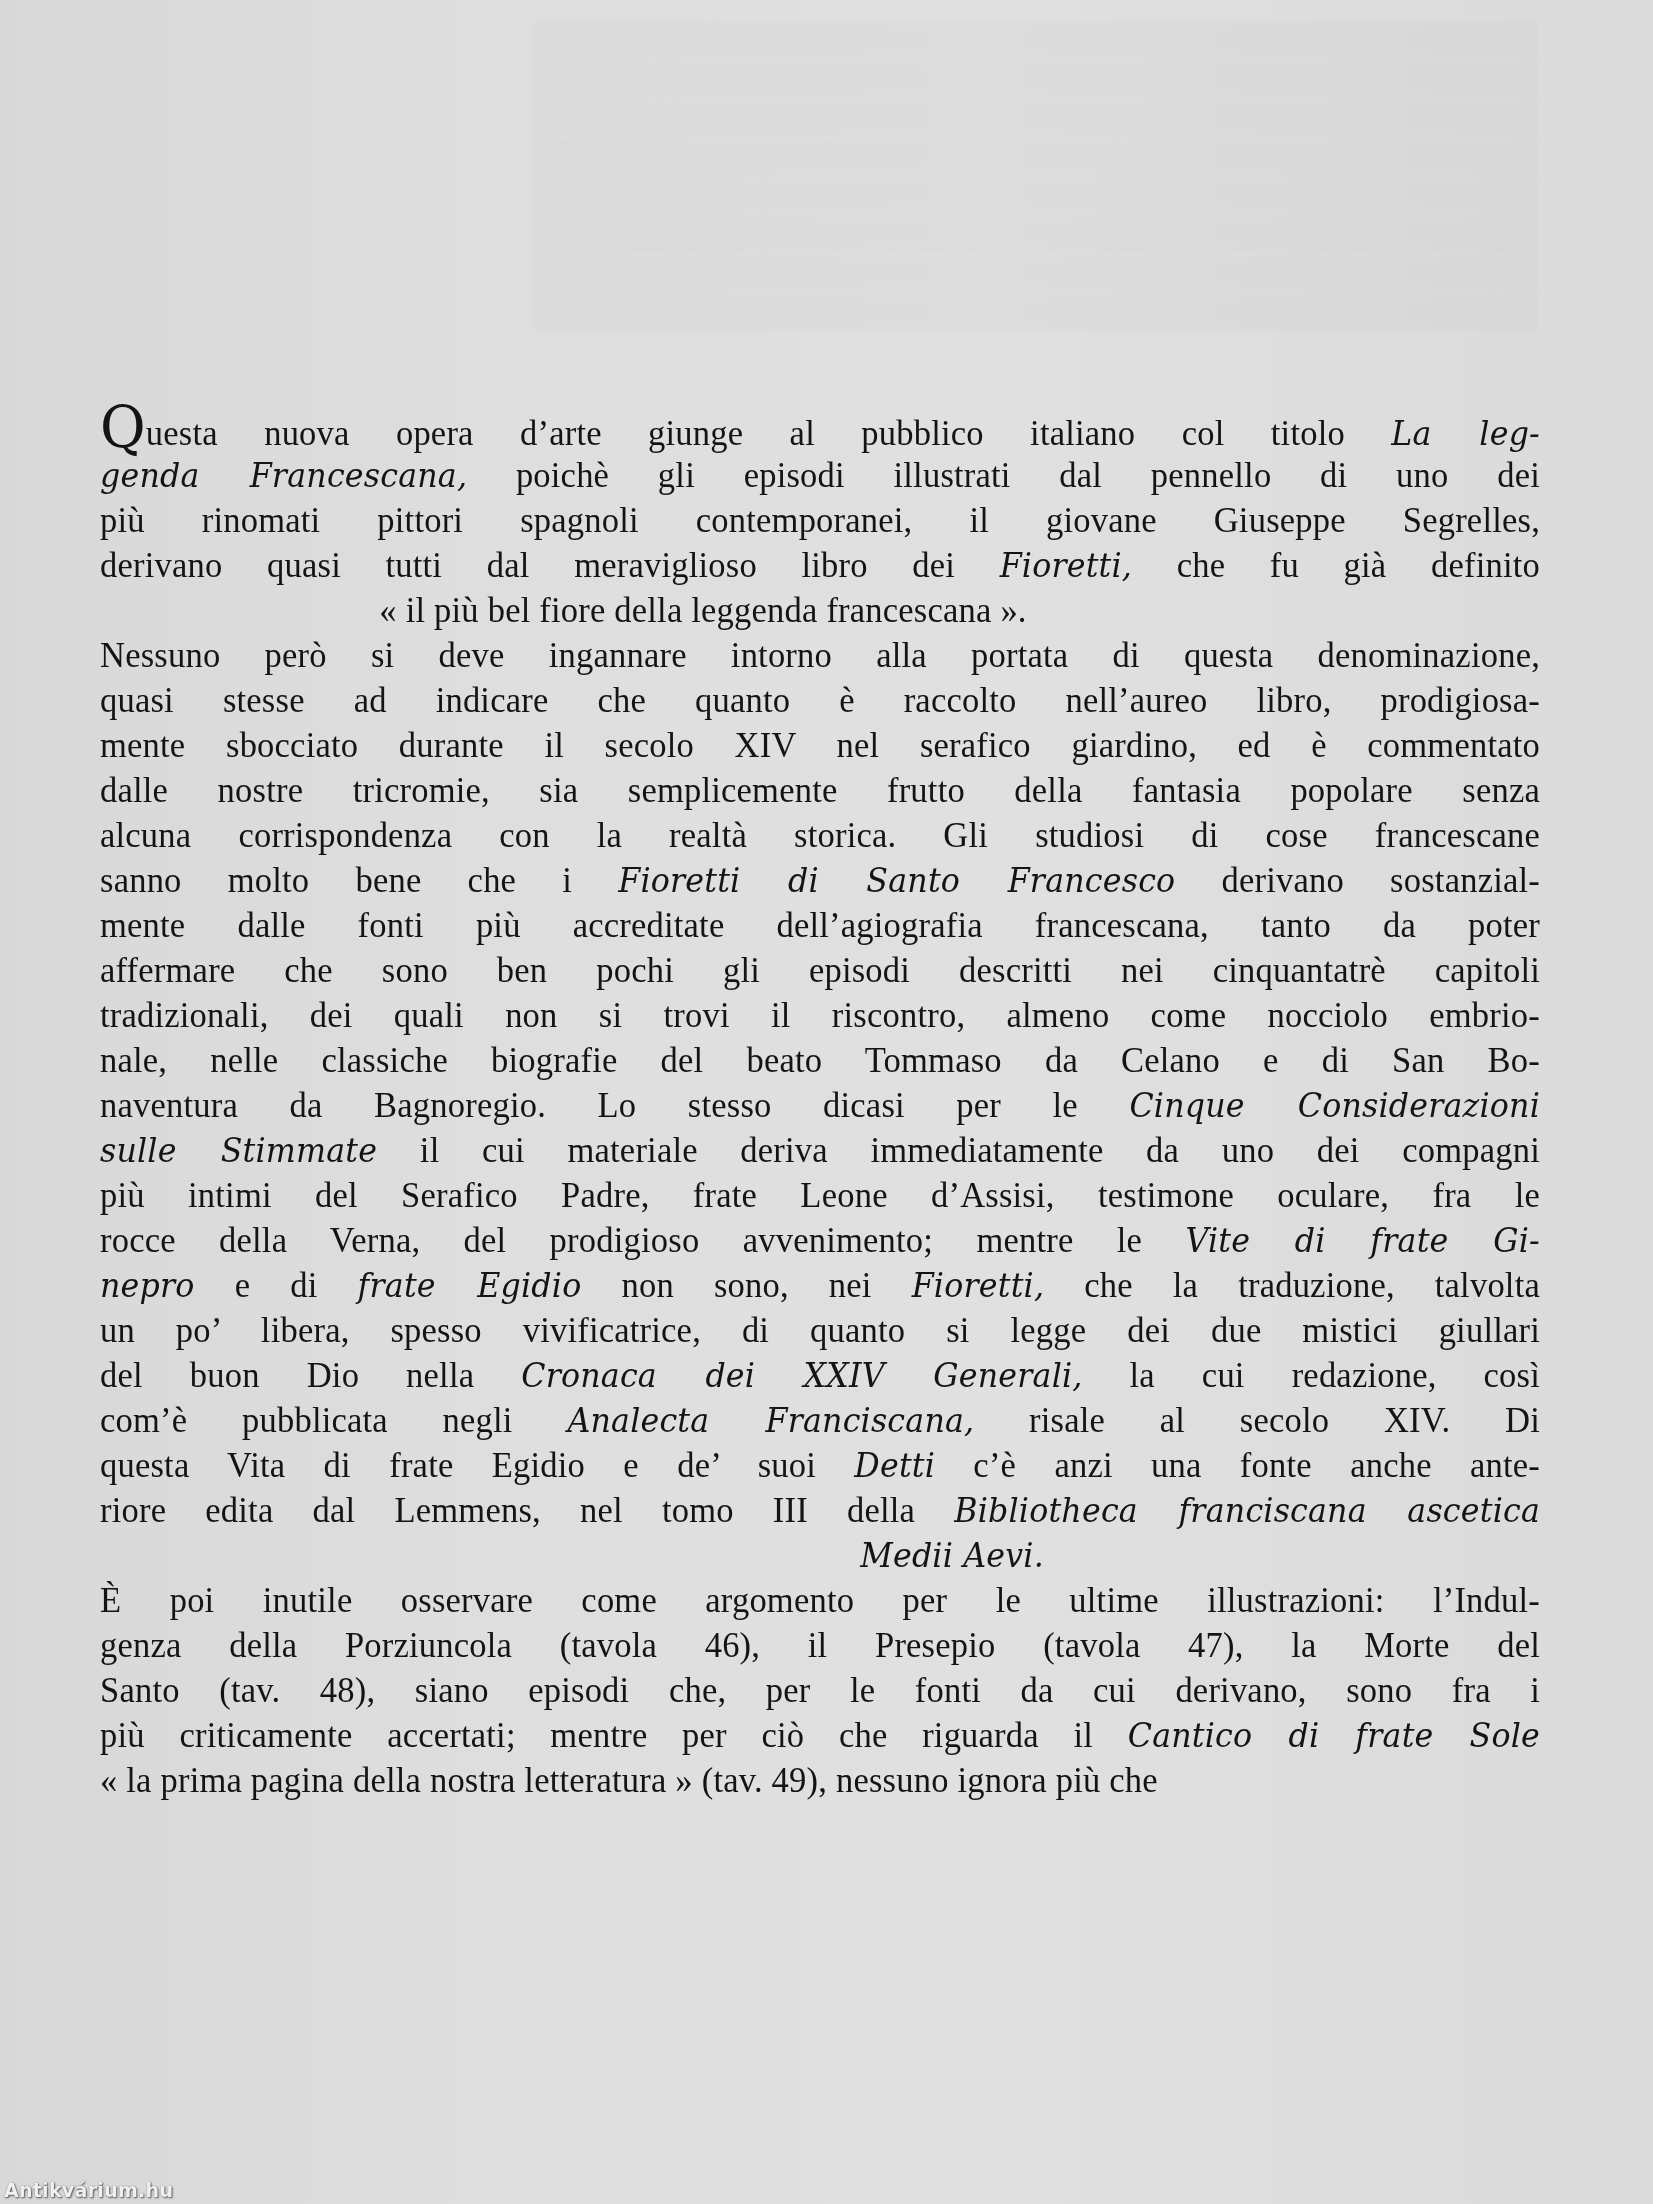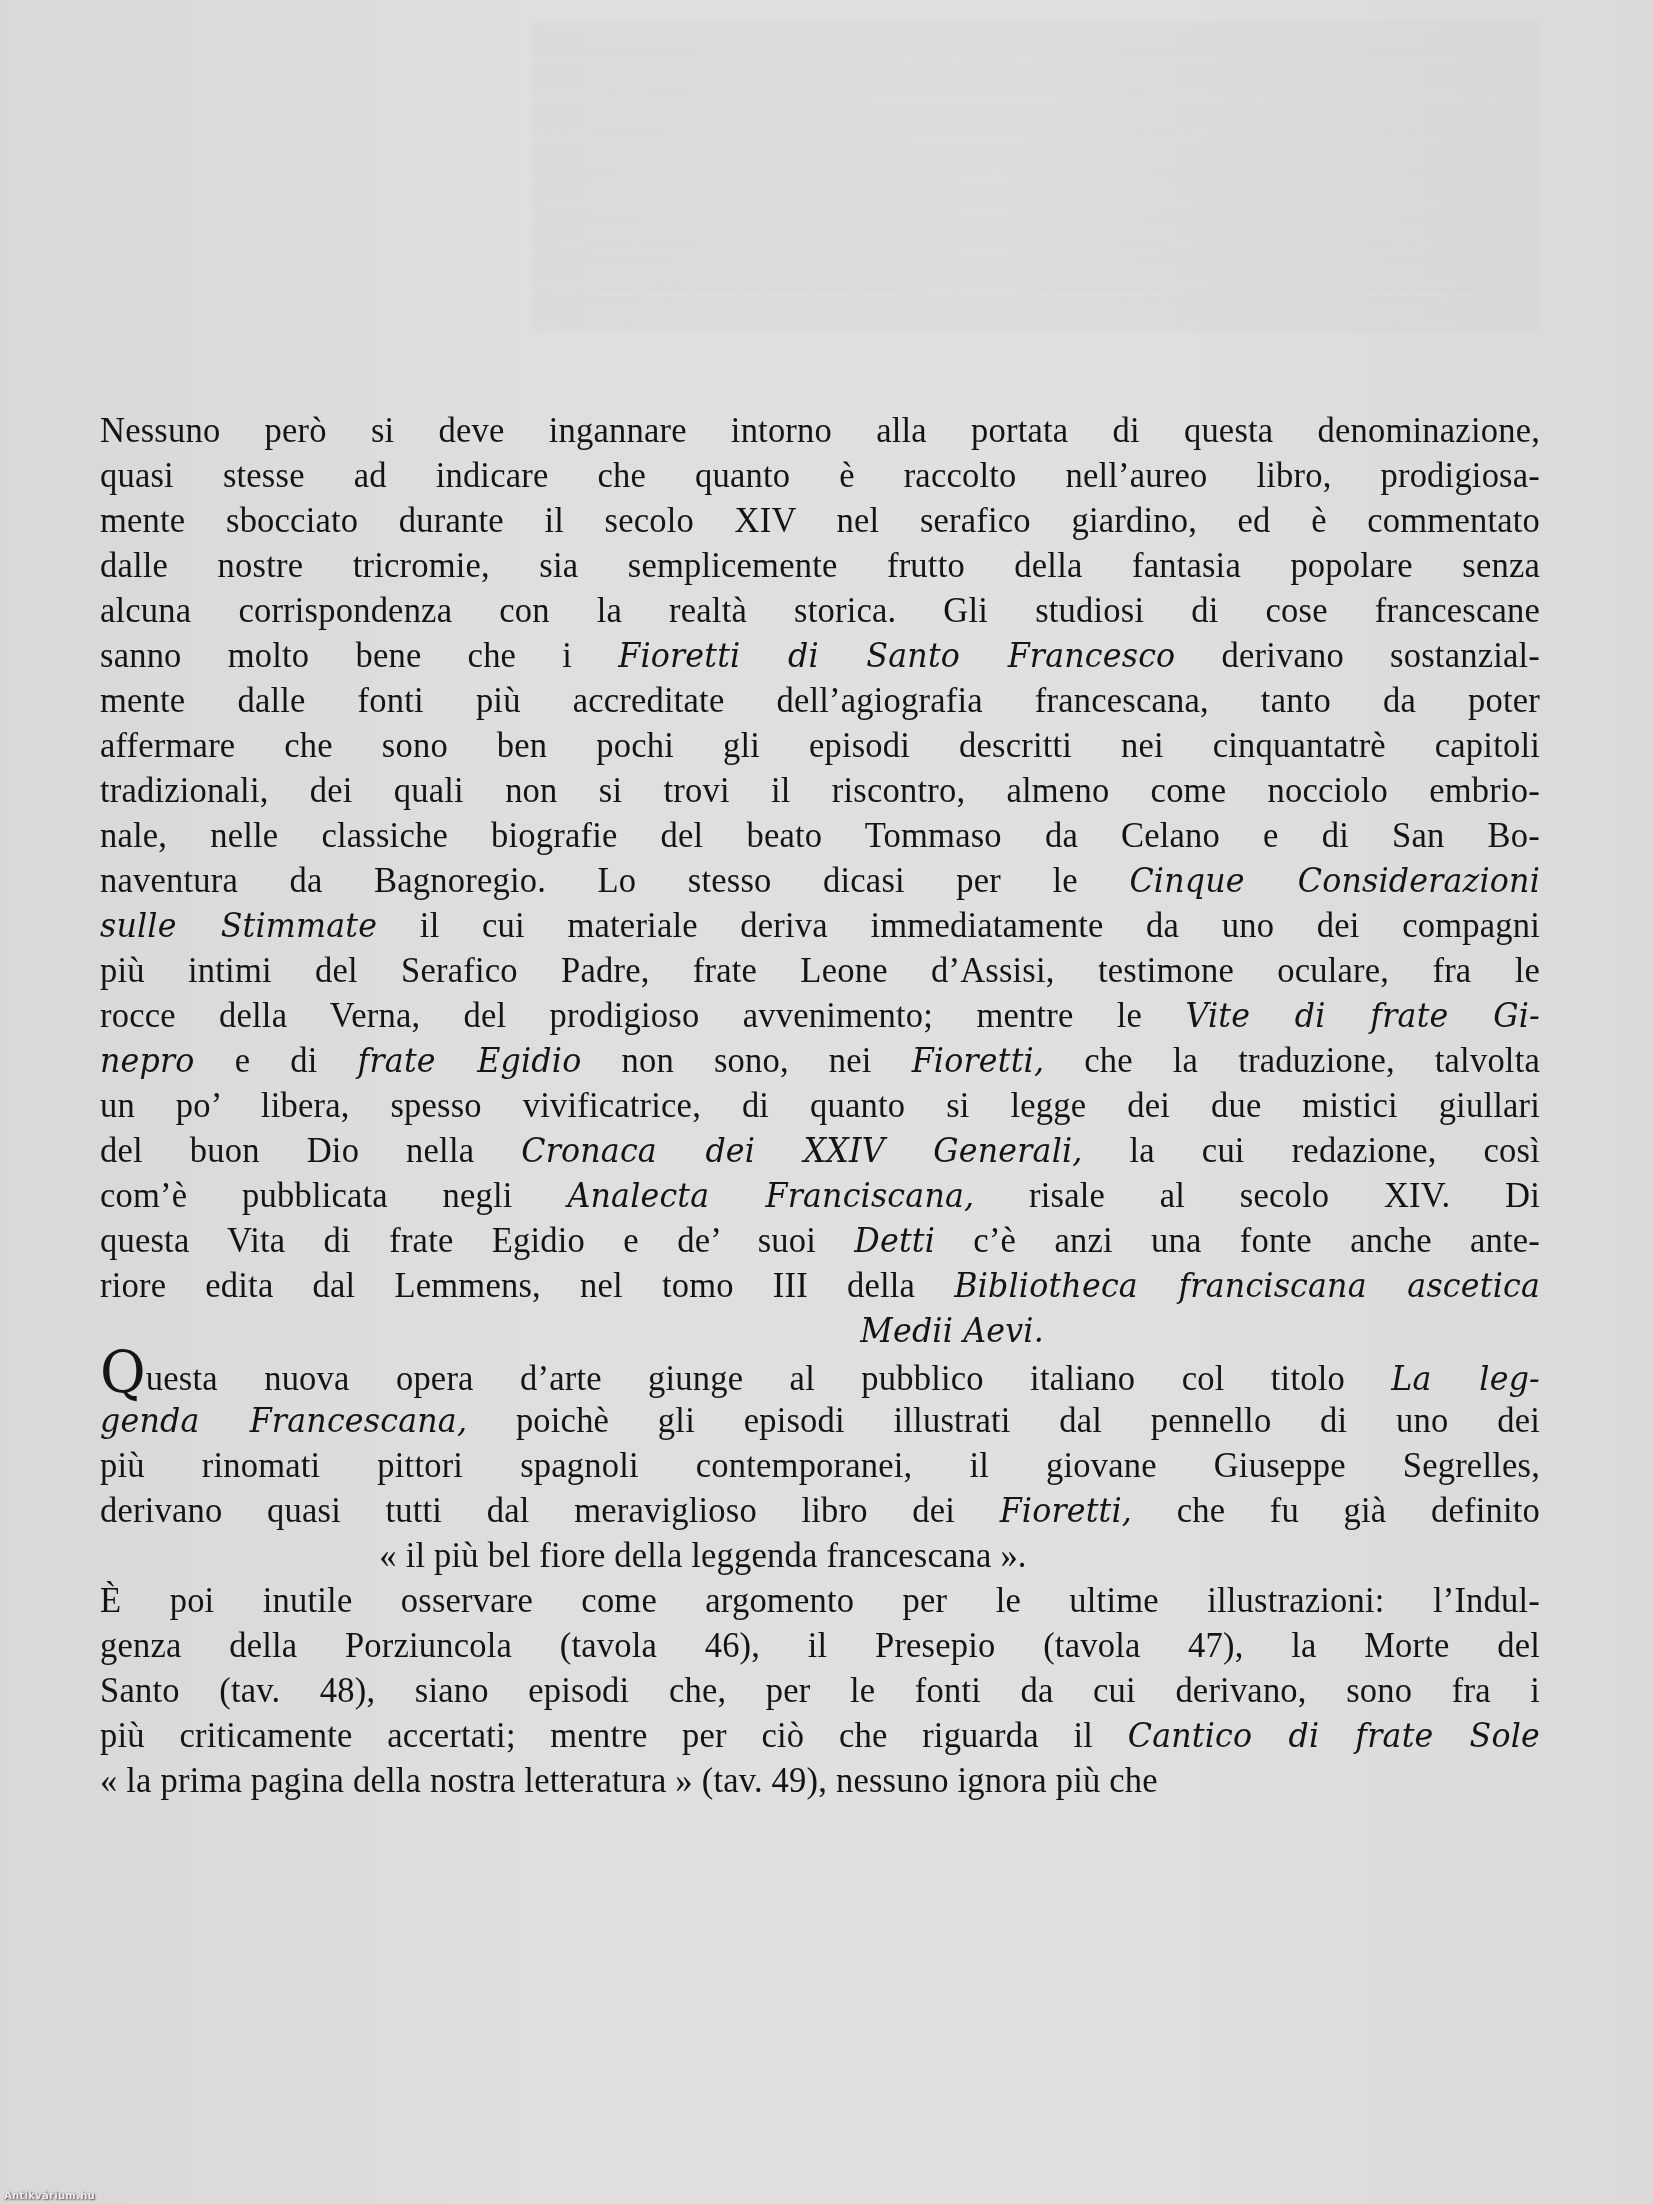--- a/index.html
+++ b/index.html
@@ -66,21 +66,21 @@
     line-height: 39px;
     font-family: "DejaVu Serif", serif;
     vertical-align: -1.9px;
   }
   .watermark {
     position: absolute;
     left: 3.9px;
     bottom: 3.9px;
     font-family: "DejaVu Sans", sans-serif;
     font-weight: bold;
-    font-size: 10px;
+    font-size: 19px;
     color: #f0f0f0;
     text-shadow: 1px 1px 1.9px #555, 0 0 1px #666;
     letter-spacing: 0.3px;
   }
 </style>
 </head>
 <body>
 
 <div class="page">
   <div class="bleed" aria-hidden="true">
@@ -88,20 +88,27 @@
     ▒▒▒▒▒▒▒▒▒▒▒▒▒▒▒▒▒▒▒▒▒▒▒▒▒▒▒▒▒▒▒▒▒▒▒▒▒▒▒▒▒▒▒<br>
     ▒▒▒▒▒▒▒▒▒▒▒▒▒▒▒▒▒▒▒▒▒▒▒▒▒▒▒▒▒▒▒▒▒▒▒▒▒▒▒▒▒▒▒<br>
     ▒▒▒▒▒▒▒▒▒▒▒▒▒▒▒▒▒▒▒▒▒▒▒▒▒▒▒▒▒▒▒▒▒▒▒▒▒▒▒▒▒▒▒<br>
     ▒▒▒▒▒▒▒▒▒▒▒▒▒▒▒▒▒▒▒▒▒▒▒▒▒▒▒▒▒▒▒▒▒▒▒▒▒▒▒▒▒▒▒<br>
     ▒▒▒▒▒▒▒▒▒▒▒▒▒▒▒▒▒▒▒▒▒▒▒▒▒▒▒▒▒▒▒▒▒▒▒▒▒▒▒▒▒▒▒<br>
     ▒▒▒▒▒▒▒▒▒▒▒▒▒▒▒▒▒▒▒▒▒▒▒▒▒▒▒▒▒▒▒▒▒▒▒▒▒▒▒▒▒▒▒<br>
     ▒▒▒▒▒▒▒▒▒▒▒▒▒▒▒▒▒▒▒▒▒▒▒▒▒▒▒▒▒▒▒▒▒▒▒▒▒▒▒▒▒▒▒
   </div>
 
   <div class="text-block">
+    <div id="para-0">
+        <span class="line"><span class="dropcap">Q</span><span>uesta nuova opera d’arte giunge al pubblico italiano col titolo </span><span class="it">La leg-</span></span>
+        <span class="line"><span class="it">genda Francescana,</span><span> poichè gli episodi illustrati dal pennello di uno dei</span></span>
+        <span class="line"><span>più rinomati pittori spagnoli contemporanei, il giovane Giuseppe Segrelles,</span></span>
+        <span class="line"><span>derivano quasi tutti dal meraviglioso libro dei </span><span class="it">Fioretti,</span><span> che fu già definito</span></span>
+        <span class="line last" style="padding-left: 291px; width: 1209px;"><span>« il più bel fiore della leggenda francescana ».</span></span>
+      </div>
     <div id="para-1">
         <span class="line"><span>Nessuno però si deve ingannare intorno alla portata di questa denominazione,</span></span>
         <span class="line"><span>quasi stesse ad indicare che quanto è raccolto nell’aureo libro, prodigiosa-</span></span>
         <span class="line"><span>mente sbocciato durante il secolo XIV nel serafico giardino, ed è commentato</span></span>
         <span class="line"><span>dalle nostre tricromie, sia semplicemente frutto della fantasia popolare senza</span></span>
         <span class="line"><span>alcuna corrispondenza con la realtà storica. Gli studiosi di cose francescane</span></span>
         <span class="line"><span>sanno molto bene che i </span><span class="it">Fioretti di Santo Francesco</span><span> derivano sostanzial-</span></span>
         <span class="line"><span>mente dalle fonti più accreditate dell’agiografia francescana, tanto da poter</span></span>
         <span class="line"><span>affermare che sono ben pochi gli episodi descritti nei cinquantatrè capitoli</span></span>
         <span class="line"><span>tradizionali, dei quali non si trovi il riscontro, almeno come nocciolo embrio-</span></span>
@@ -111,27 +118,20 @@
         <span class="line"><span>più intimi del Serafico Padre, frate Leone d’Assisi, testimone oculare, fra le</span></span>
         <span class="line"><span>rocce della Verna, del prodigioso avvenimento; mentre le </span><span class="it">Vite di frate Gi-</span></span>
         <span class="line"><span class="it">nepro</span><span> e di </span><span class="it">frate Egidio</span><span> non sono, nei </span><span class="it">Fioretti,</span><span> che la traduzione, talvolta</span></span>
         <span class="line"><span>un po’ libera, spesso vivificatrice, di quanto si legge dei due mistici giullari</span></span>
         <span class="line"><span>del buon Dio nella </span><span class="it">Cronaca dei XXIV Generali,</span><span> la cui redazione, così</span></span>
         <span class="line"><span>com’è pubblicata negli </span><span class="it">Analecta Franciscana,</span><span> risale al secolo XIV. Di</span></span>
         <span class="line"><span>questa Vita di frate Egidio e de’ suoi </span><span class="it">Detti</span><span> c’è anzi una fonte anche ante-</span></span>
         <span class="line"><span>riore edita dal Lemmens, nel tomo III della </span><span class="it">Bibliotheca franciscana ascetica</span></span>
         <span class="line last" style="padding-left: 792px; width: 708px;"><span class="it">Medii Aevi.</span></span>
       </div>
-    <div id="para-0">
-        <span class="line"><span class="dropcap">Q</span><span>uesta nuova opera d’arte giunge al pubblico italiano col titolo </span><span class="it">La leg-</span></span>
-        <span class="line"><span class="it">genda Francescana,</span><span> poichè gli episodi illustrati dal pennello di uno dei</span></span>
-        <span class="line"><span>più rinomati pittori spagnoli contemporanei, il giovane Giuseppe Segrelles,</span></span>
-        <span class="line"><span>derivano quasi tutti dal meraviglioso libro dei </span><span class="it">Fioretti,</span><span> che fu già definito</span></span>
-        <span class="line last" style="padding-left: 291px; width: 1209px;"><span>« il più bel fiore della leggenda francescana ».</span></span>
-      </div>
     <div id="para-2">
         <span class="line"><span>È poi inutile osservare come argomento per le ultime illustrazioni: l’Indul-</span></span>
         <span class="line"><span>genza della Porziuncola (tavola 46), il Presepio (tavola 47), la Morte del</span></span>
         <span class="line"><span>Santo (tav. 48), siano episodi che, per le fonti da cui derivano, sono fra i</span></span>
         <span class="line"><span>più criticamente accertati; mentre per ciò che riguarda il </span><span class="it">Cantico di frate Sole</span></span>
         <span class="line last"><span>« la prima pagina della nostra letteratura » (tav. 49), nessuno ignora più che</span></span>
       </div>
   </div>
 
   <div class="watermark">Antikvárium.hu</div>

